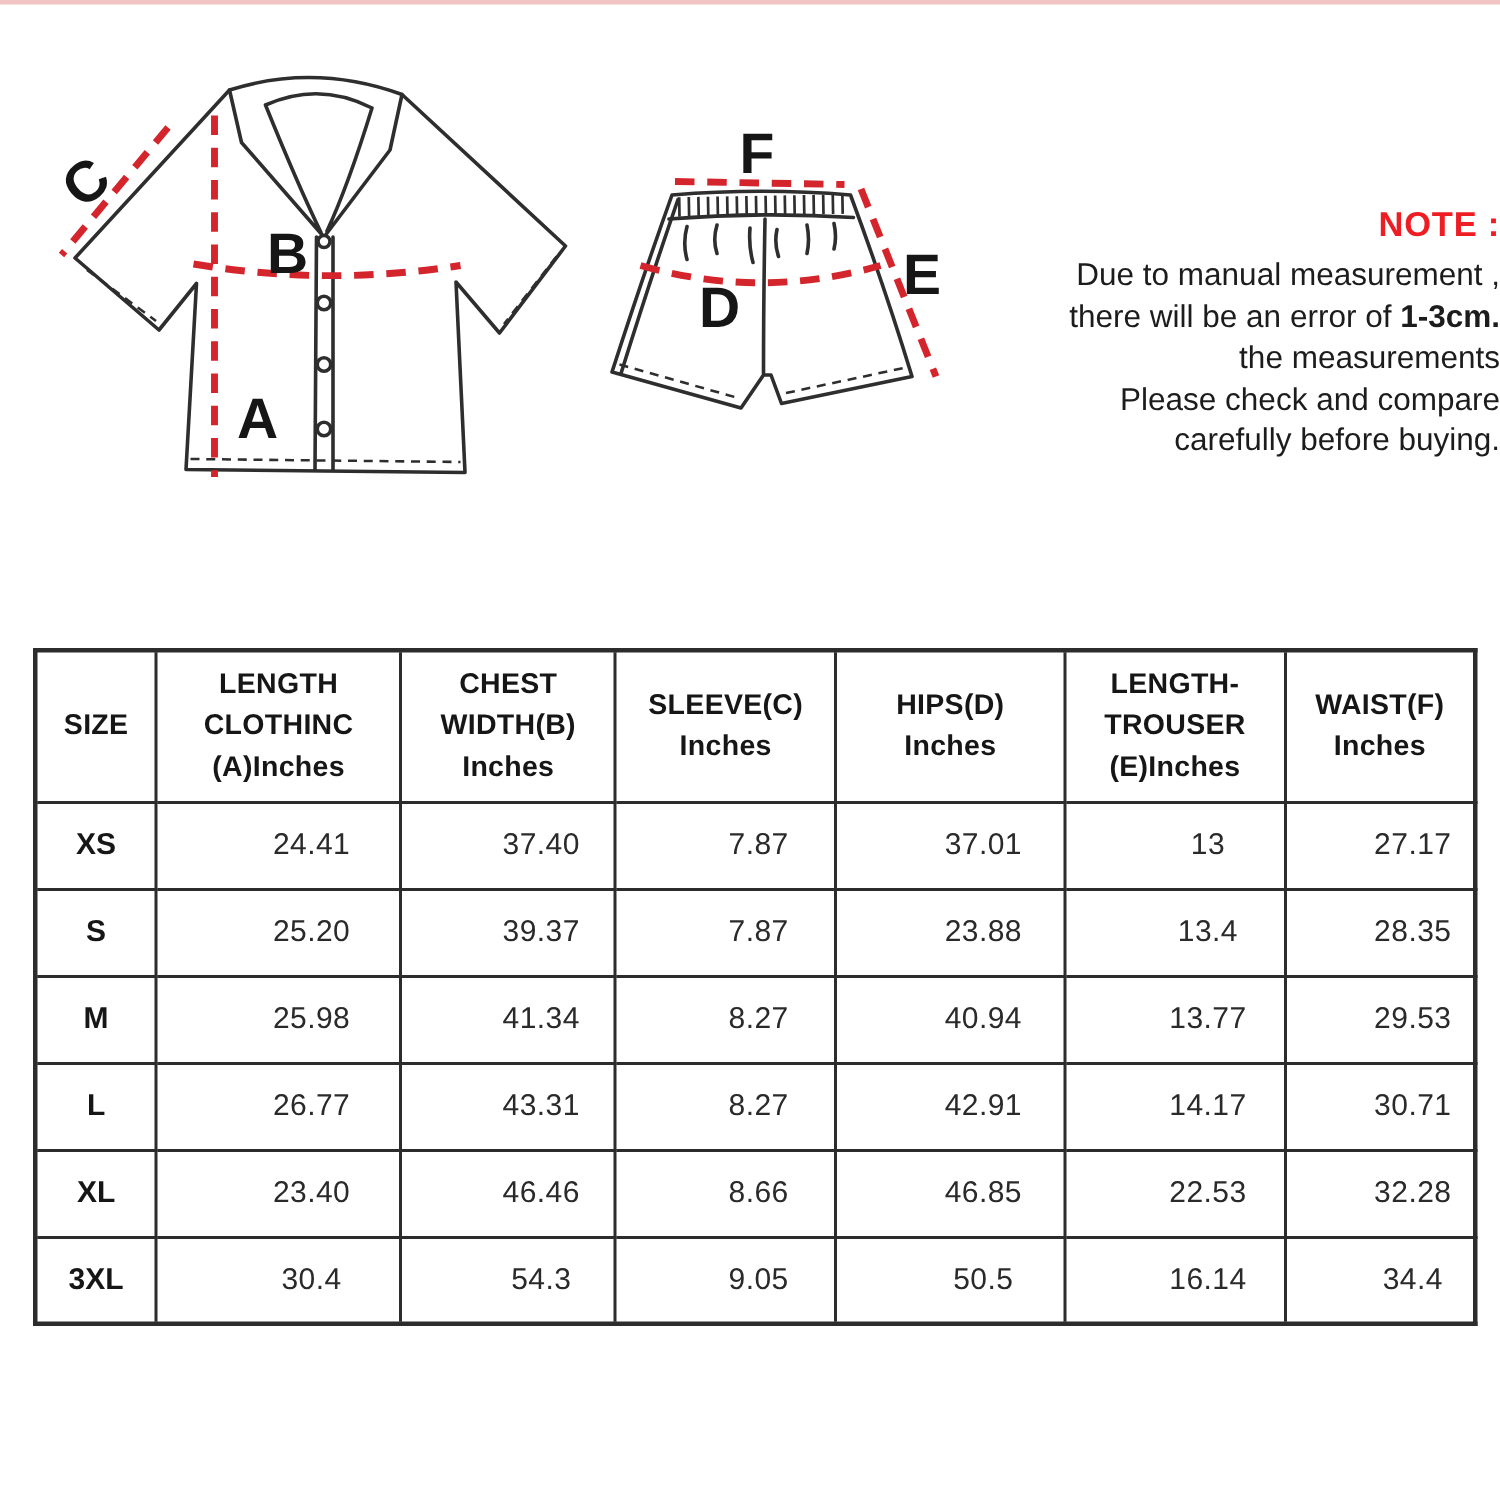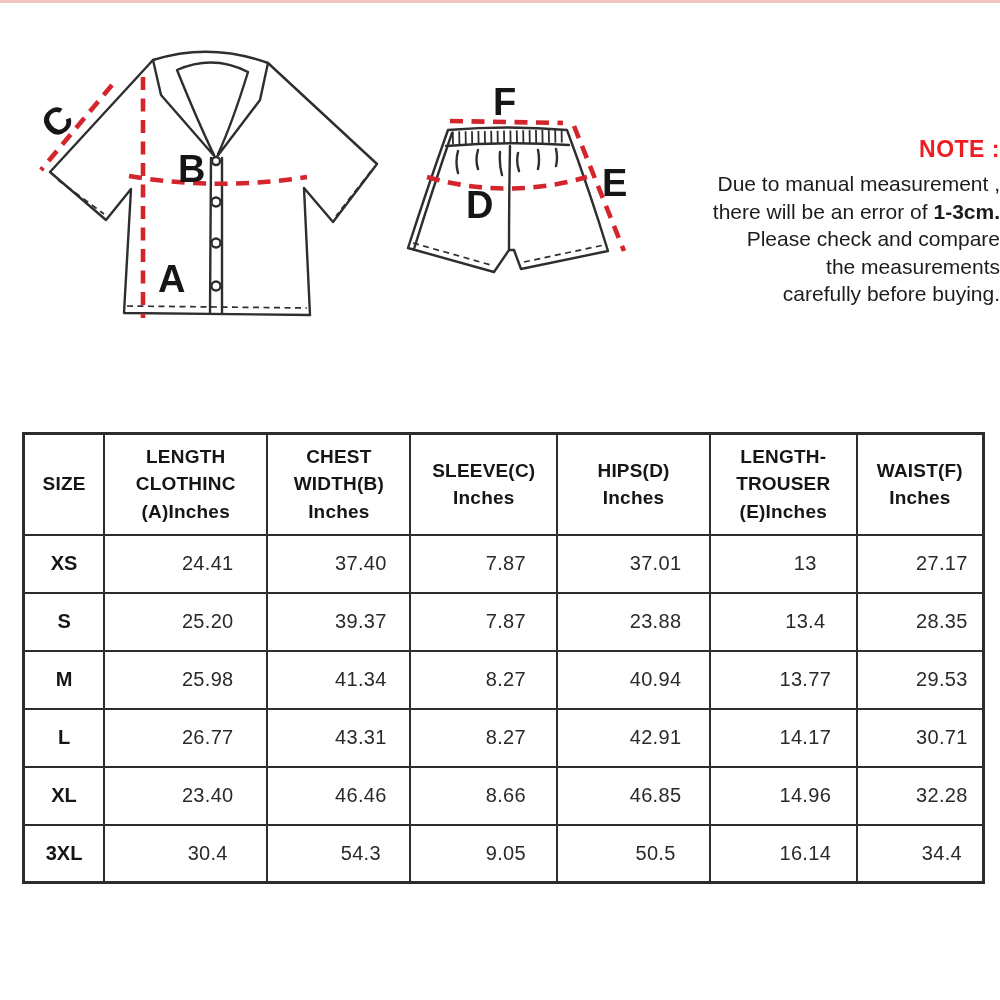--- a/index.html
+++ b/index.html
@@ -75,22 +75,22 @@
     <path class="red-dash" d="M37,97 Q117,120 197,97"></path>
     <text class="diagram-label" x="103" y="35">F</text>
     <text class="diagram-label" x="212" y="116">E</text>
     <text class="diagram-label" x="76" y="138">D</text>
   </svg>
 
   <div class="note">
     <div class="note-title">NOTE :</div>
     <p>Due to manual measurement ,</p>
     <p><span>there will be an error of </span><b>1-3cm.</b></p>
+    <p>the measurements</p>
     <p>Please check and compare</p>
-    <p>the measurements</p>
     <p>carefully before buying.</p>
   </div>
 
   <table class="size-table">
     <colgroup>
       <col style="width:8.4%">
       <col style="width:17.0%">
       <col style="width:14.9%">
       <col style="width:15.3%">
       <col style="width:15.9%">
@@ -153,21 +153,21 @@
           <td>42.91</td>
           <td>14.17</td>
           <td>30.71</td>
         </tr>
         <tr>
           <th>XL</th>
           <td>23.40</td>
           <td>46.46</td>
           <td>8.66</td>
           <td>46.85</td>
-          <td>14.96</td>
+          <td>22.53</td>
           <td>32.28</td>
         </tr>
         <tr>
           <th>3XL</th>
           <td>30.4</td>
           <td>54.3</td>
           <td>9.05</td>
           <td>50.5</td>
           <td>16.14</td>
           <td>34.4</td>

